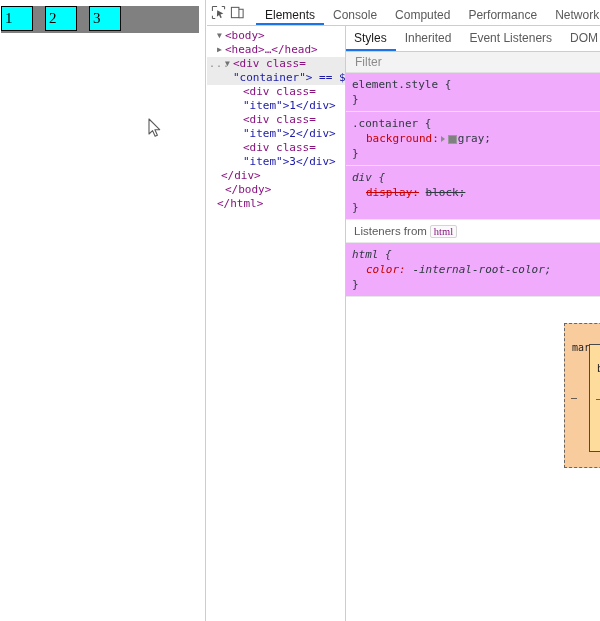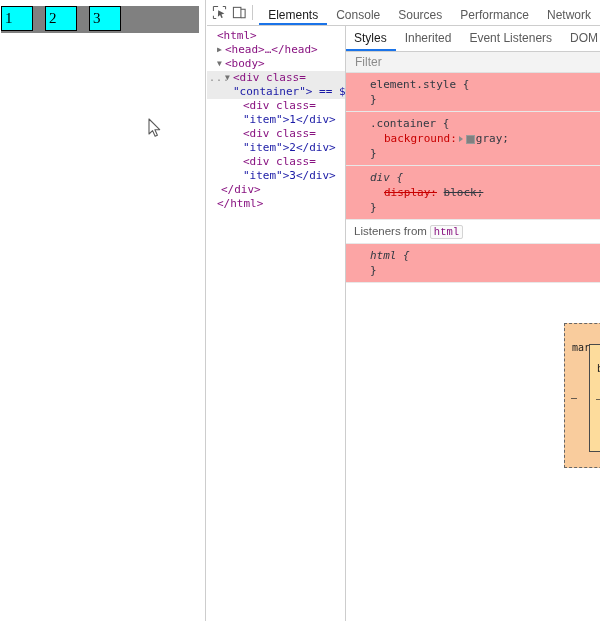--- a/index.html
+++ b/index.html
@@ -223,43 +223,43 @@
     font-size: 12px;
     color: #5f6368;
     padding-left: 9px;
   }
   #filter-input::placeholder { color: #8b8b8b; }
 
   .rule-block {
     font-family: "DejaVu Sans Mono", monospace;
     font-size: 11px;
     line-height: 15px;
-    padding: 4px 0 4px 24px;
+    padding: 4px 0 4px 6px;
     border-bottom: 1px solid #e8e8e8;
     color: #303942;
-    background: #fca5a5;
+    background: #f0abfc;
   }
   .sel { color: #303942; }
   .sel-i { font-style: italic; color: #303942; }
   .prop { color: #c80000; padding-left: 14px; display: inline-block; }
   .val { color: #303942; }
   .strike { text-decoration: line-through; color: #c80000; }
   .strike-val { text-decoration: line-through; color: #303942; }
   .brace { color: #303942; }
 
   .inherited-hdr {
     font-family: "Liberation Sans", sans-serif;
     font-size: 11.5px;
     color: #5a5a5a;
     padding: 5px 0 5px 8px;
     background: #ffffff;
     border-bottom: 1px solid #e8e8e8;
   }
   .inherited-hdr .chip {
-    font-family: Liberation Mono, monospace;
+    font-family: Liberation Serif, serif;
     font-size: 10.5px;
     color: #881280;
     border: 1px solid #d4d4d4;
     border-radius: 2px;
     padding: 0 3px;
     margin-left: 3px;
     background: #fafafa;
   }
   .swatch-tri {
     display: inline-block;
@@ -360,39 +360,36 @@
       <svg width="15" height="15" viewBox="0 0 16 16">
         <rect x="1.5" y="2.5" width="8" height="11" fill="none" stroke="#5a5a5a" stroke-width="1.1"></rect>
         <path d="M9.5,4.5 h4.5 v9 h-4.5" fill="none" stroke="#5a5a5a" stroke-width="1.1"></path>
       </svg>
     </div>
 
     <div class="tb-sep"></div>
 
     <div class="dt-tab active">Elements</div>
     <div class="dt-tab">Console</div>
-    <div class="dt-tab">Sources</div>
+    <div class="dt-tab">Computed</div>
     <div class="dt-tab">Performance</div>
     <div class="dt-tab">Network</div>
   </div>
 
   <div id="dt-body">
 
     <div id="dom-pane">
 
+
       <div class="dom-row dom-indent-1">
-        <span class="tag">&lt;html&gt;</span>
+        <span class="tri">▼</span><span class="tag">&lt;body&gt;</span>
       </div>
 
       <div class="dom-row dom-indent-1">
         <span class="tri">▶</span><span class="tag">&lt;head&gt;…&lt;/head&gt;</span>
-      </div>
-
-      <div class="dom-row dom-indent-1">
-        <span class="tri">▼</span><span class="tag">&lt;body&gt;</span>
       </div>
 
       <div class="dom-row selected dom-indent-2">
         <span class="ellipsis-badge">...</span>
         <span class="tri">▼</span><span class="tag">&lt;div class=</span>
       </div>
       <div class="dom-row selected dom-cont-3">
         <span class="attr-val">"container"&gt; == $0</span>
       </div>
 
@@ -414,20 +411,23 @@
         <span class="tag">&lt;div class=</span>
       </div>
       <div class="dom-row dom-cont-4">
         <span class="attr-val">"item"&gt;3&lt;/div&gt;</span>
       </div>
 
       <div class="dom-row dom-indent-3">
         <span class="tag">&lt;/div&gt;</span>
       </div>
 
+      <div class="dom-row dom-indent-2">
+        <span class="tag">&lt;/body&gt;</span>
+      </div>
 
       <div class="dom-row dom-indent-1">
         <span class="tag">&lt;/html&gt;</span>
       </div>
 
     </div>
 
     <div id="styles-pane">
 
       <div id="styles-tabs">
@@ -462,20 +462,24 @@
         </div>
         <div><span class="brace">}</span></div>
       </div>
 
       <div class="inherited-hdr">
         <span>Listeners from</span><span class="chip">html</span>
       </div>
 
       <div class="rule-block">
         <div><span class="sel-i">html {</span></div>
+        <div>
+          <span class="prop" style="font-style:italic">color:</span>
+          <span class="val" style="font-style:italic">-internal-root-color;</span>
+        </div>
         <div><span class="brace">}</span></div>
       </div>
 
       <div id="boxmodel-area">
         <div id="bm-margin">
           <span class="bm-label">marg</span>
           <span class="bm-dash" style="left:6px; top:68px;">–</span>
 
           <div id="bm-border">
             <span class="bm-label">b</span>

